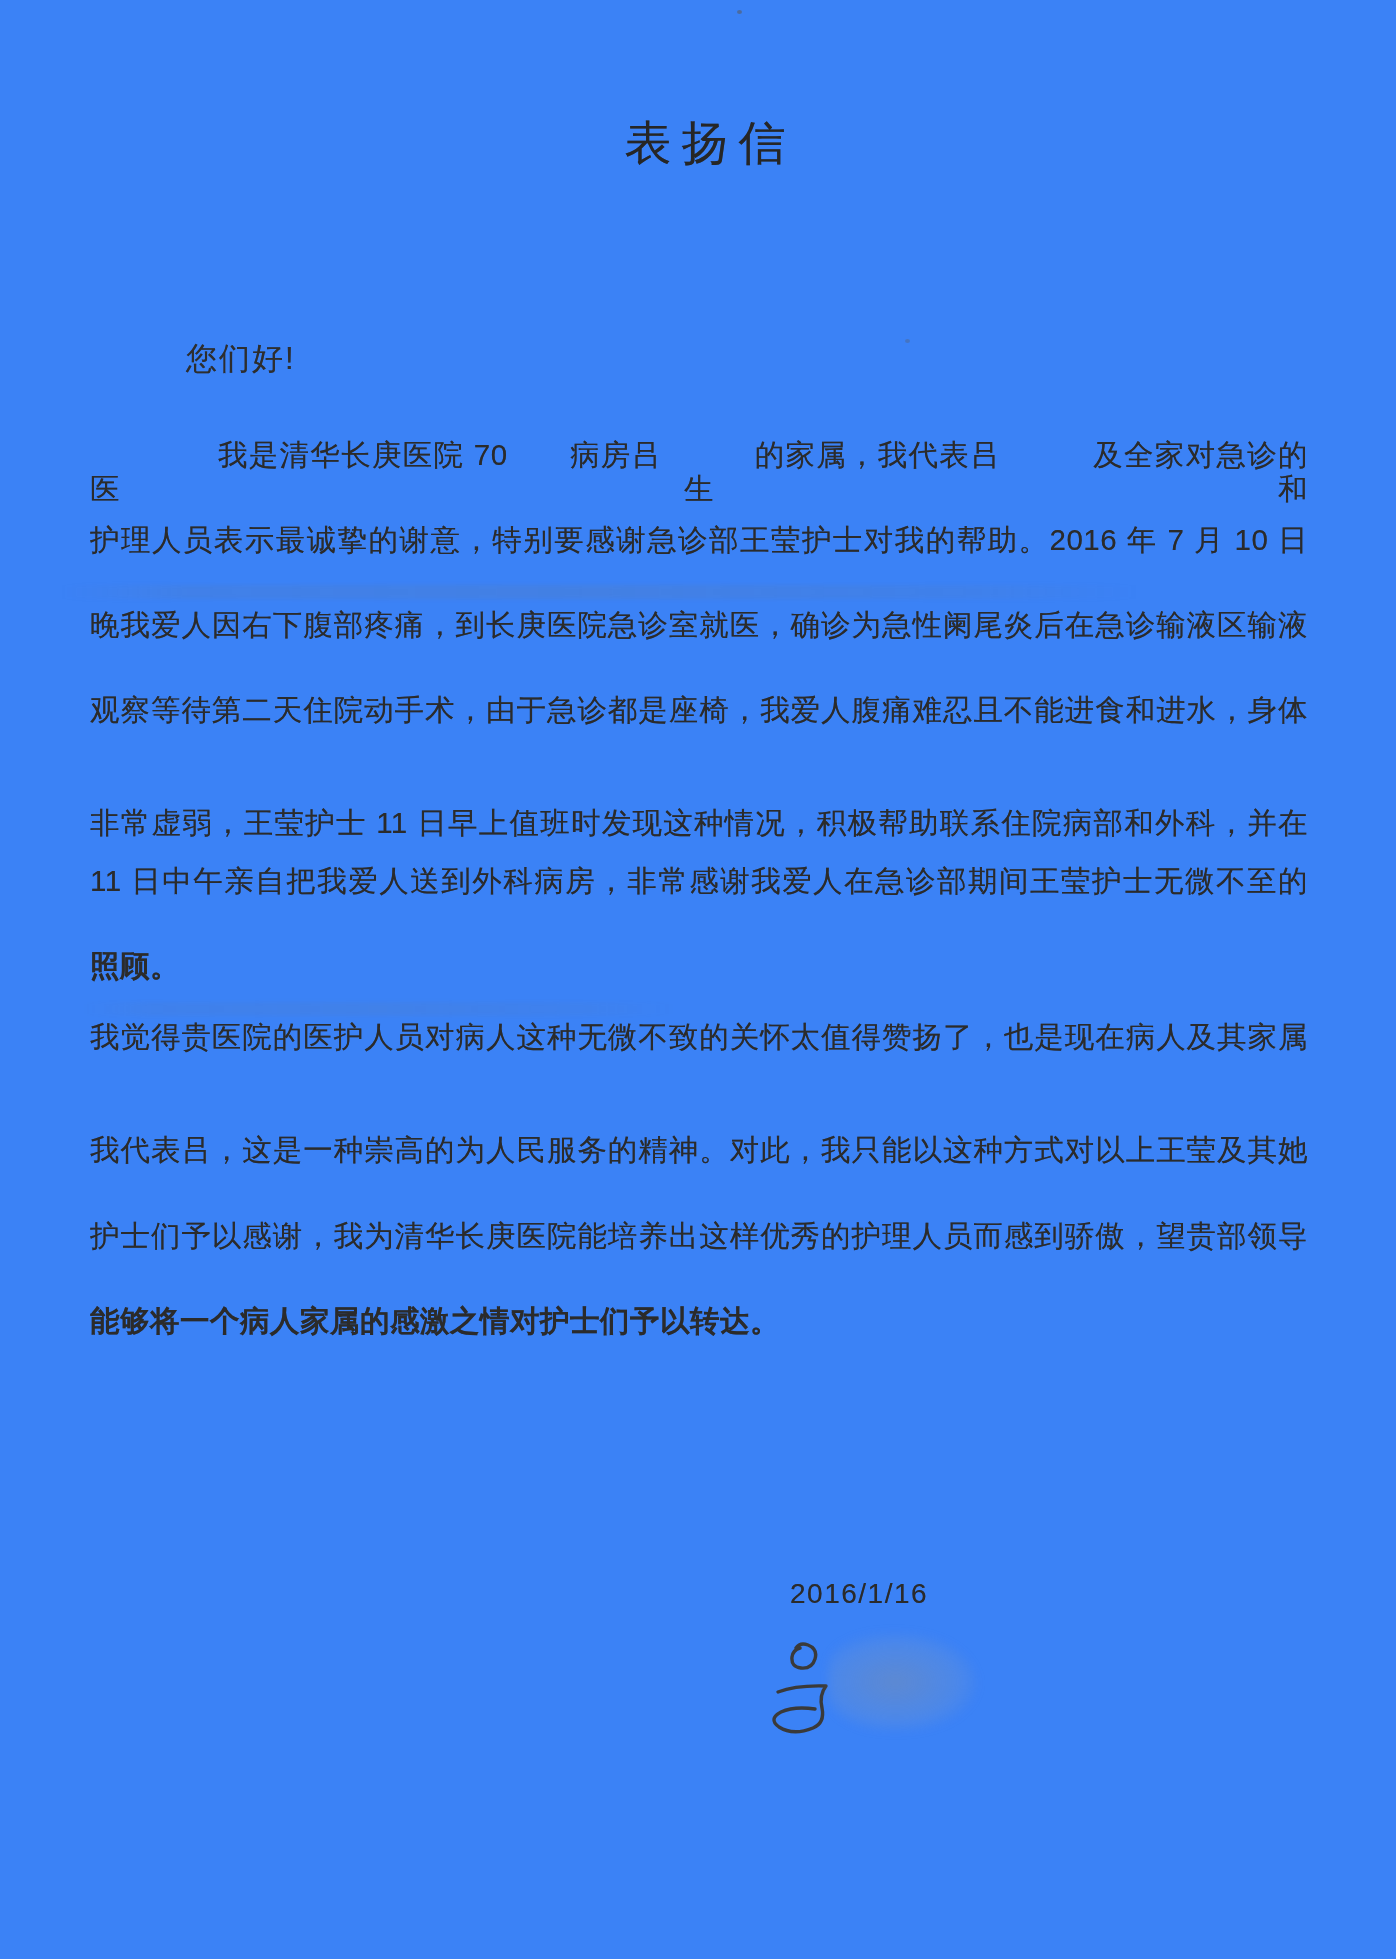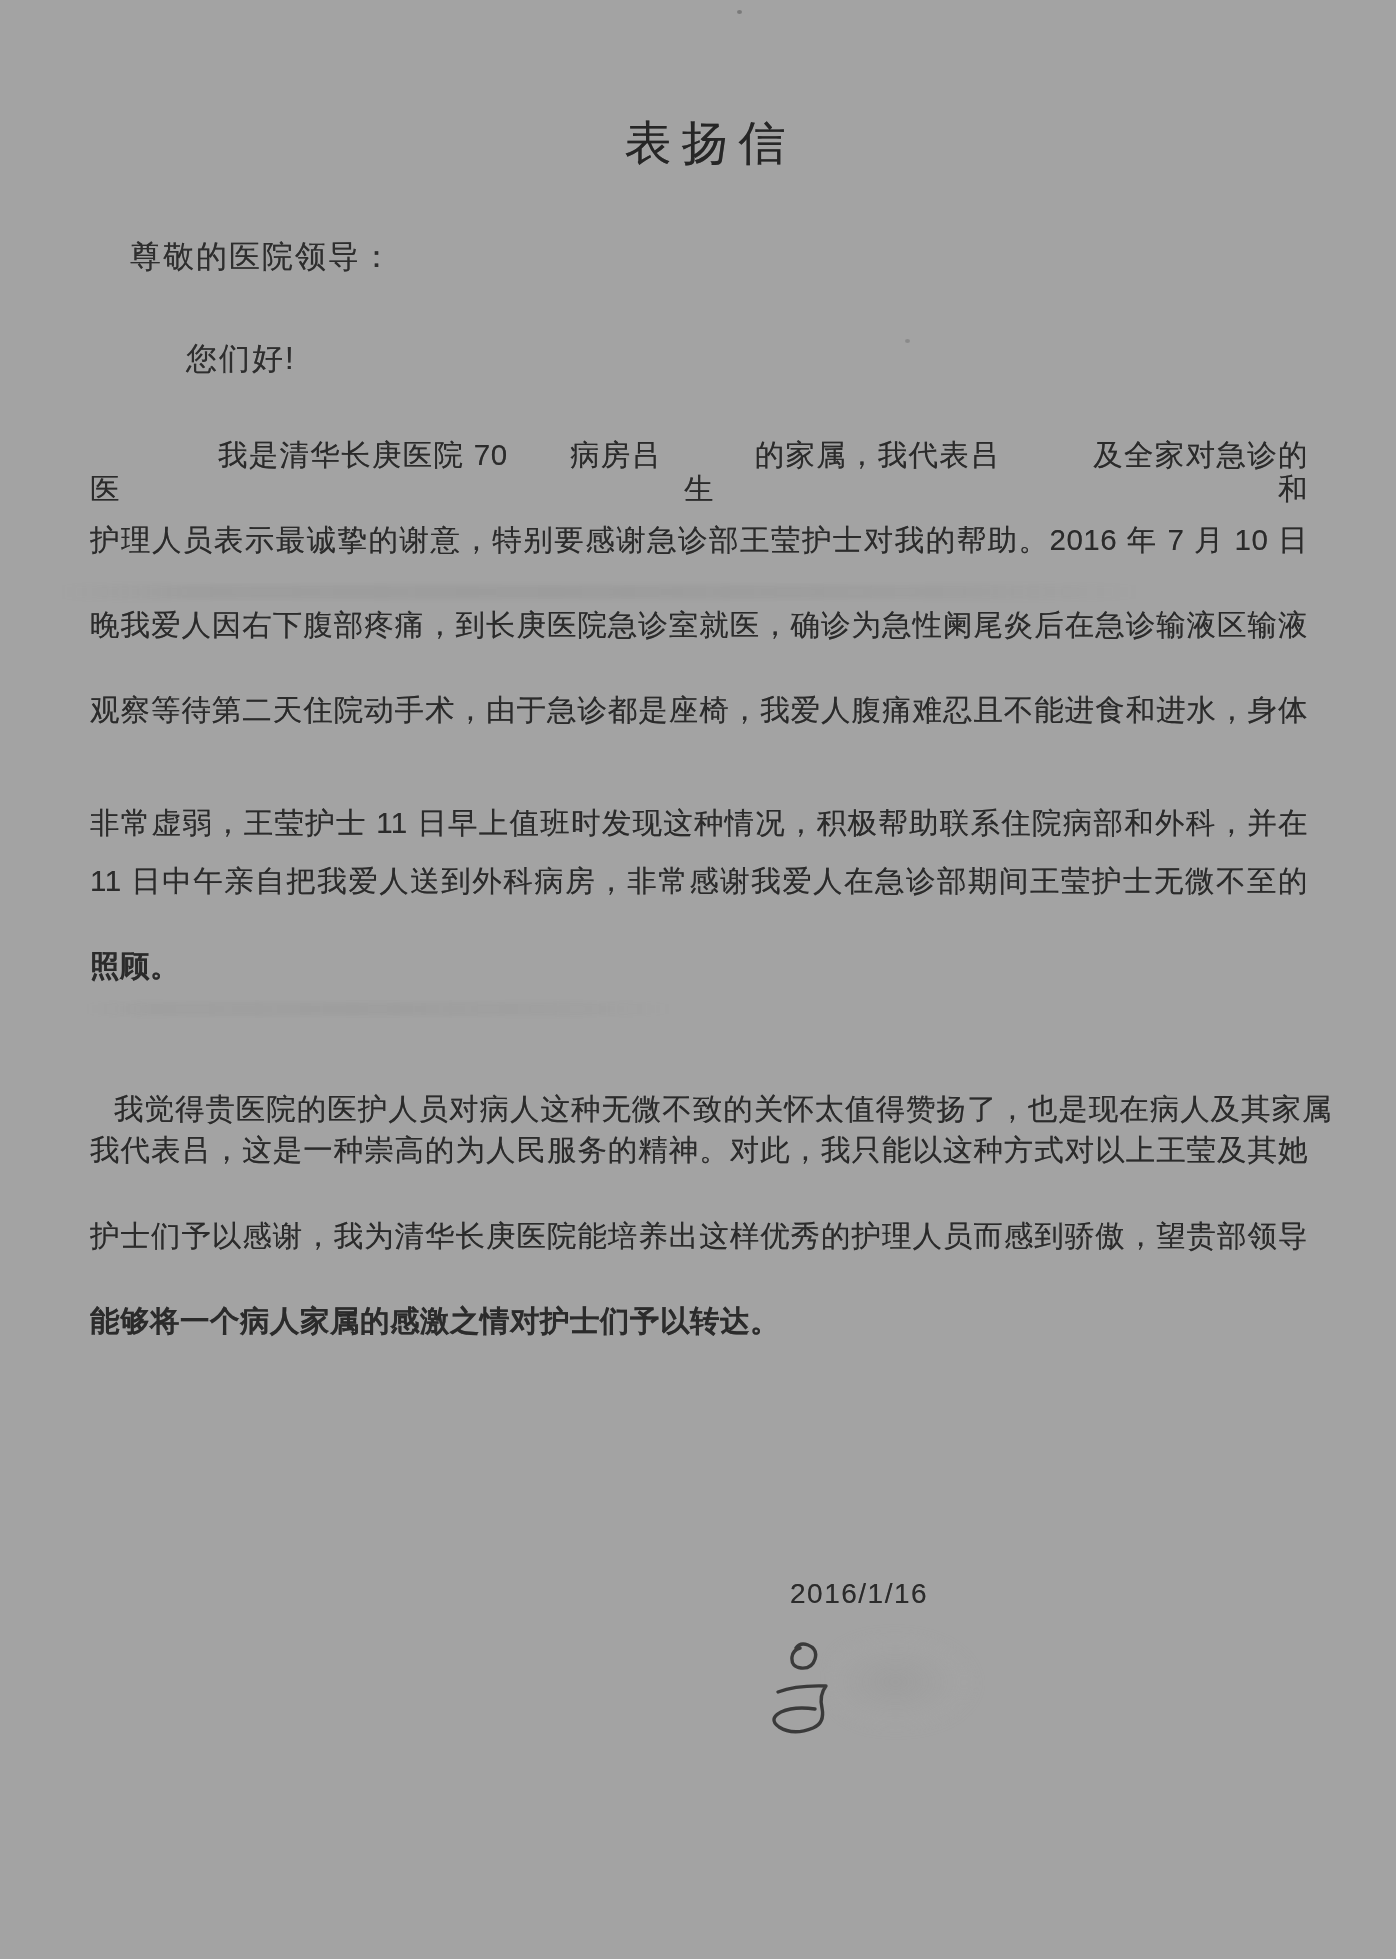--- a/index.html
+++ b/index.html
@@ -1,20 +1,20 @@
 <!DOCTYPE html>
 <html><head>
 <meta charset="utf-8">
 <style>
   html,body{margin:0;padding:0;background:#e8e8e8;}
   .page{
     position:relative;
     width:1396px;height:1959px;
     margin:0 auto;
-    background:#a3a3a3;
+    background:#3b82f6;
     font-family:"Liberation Sans", sans-serif;
     color:#2e2e2e;
     overflow:hidden;
   }
   .scan-text{
     text-shadow:0 0 0.6px rgba(40,40,40,0.55);
   }
   .letter-title{
     position:absolute;top:112px;left:24px;width:1372px;
     text-align:center;
@@ -42,21 +42,21 @@
   .bline.endline{
     text-align-last:left;
     font-weight:bold;
   }
   .bline.indent{
     text-indent:128px;
   }
   .p1-l1{top:438px;} .p1-l2{top:523px;} .p1-l3{top:608px;}
   .p1-l4{top:693px;} .p1-l5{top:779px;margin-top:27px;} .p1-l6{top:864px;}
   .p1-l7{top:949px;}
-  .p2-l1{top:1092px;margin-left:24px;} .p2-l2{top:1133px;} .p2-l3{top:1219px;}
+  .p2-l1{top:1020px;} .p2-l2{top:1133px;} .p2-l3{top:1219px;}
   .p2-l4{top:1304px;}
   .date-line{
     position:absolute;left:790px;top:1578px;
     font-size:28px;letter-spacing:1.5px;color:#2b2b2b;
   }
   .signature{
     position:absolute;left:766px;top:1640px;width:92px;height:118px;
   }
   .smudge{
     position:absolute;left:828px;top:1632px;width:150px;height:100px;
@@ -76,21 +76,20 @@
     background:rgba(90,90,90,0.55);filter:blur(0.5px);
   }
 </style>
 </head>
 <body>
 
 <div class="page">
 
   <div class="letter-title scan-text">表扬信</div>
 
-  <div class="salutation scan-text">尊敬的医院领导：</div>
 
   <div class="greeting scan-text">您们好!</div>
 
   <div>
     <div class="bline scan-text indent p1-l1">我是清华长庚医院 70　　病房吕　　　的家属，我代表吕　　　及全家对急诊的医生和</div>
     <div class="bline scan-text p1-l2">护理人员表示最诚挚的谢意，特别要感谢急诊部王莹护士对我的帮助。2016 年 7 月 10 日</div>
     <div class="bline scan-text p1-l3">晚我爱人因右下腹部疼痛，到长庚医院急诊室就医，确诊为急性阑尾炎后在急诊输液区输液</div>
     <div class="bline scan-text p1-l4">观察等待第二天住院动手术，由于急诊都是座椅，我爱人腹痛难忍且不能进食和进水，身体</div>
     <div class="bline scan-text p1-l5">非常虚弱，王莹护士 11 日早上值班时发现这种情况，积极帮助联系住院病部和外科，并在</div>
     <div class="bline scan-text p1-l6">11 日中午亲自把我爱人送到外科病房，非常感谢我爱人在急诊部期间王莹护士无微不至的</div>

